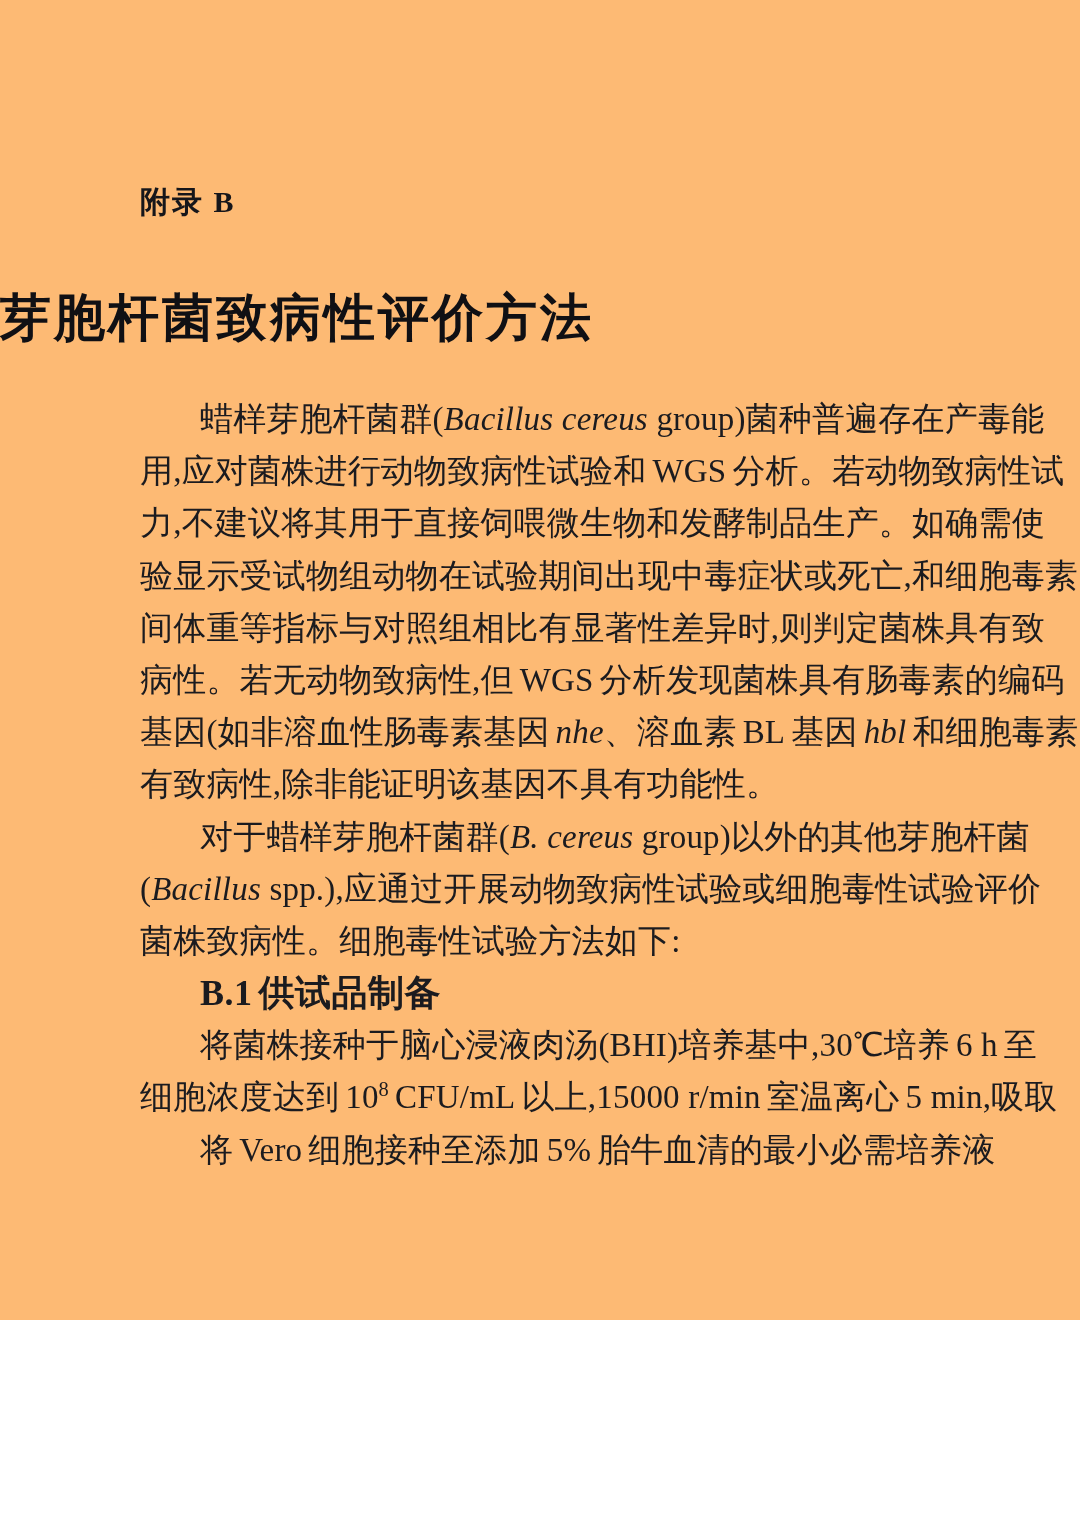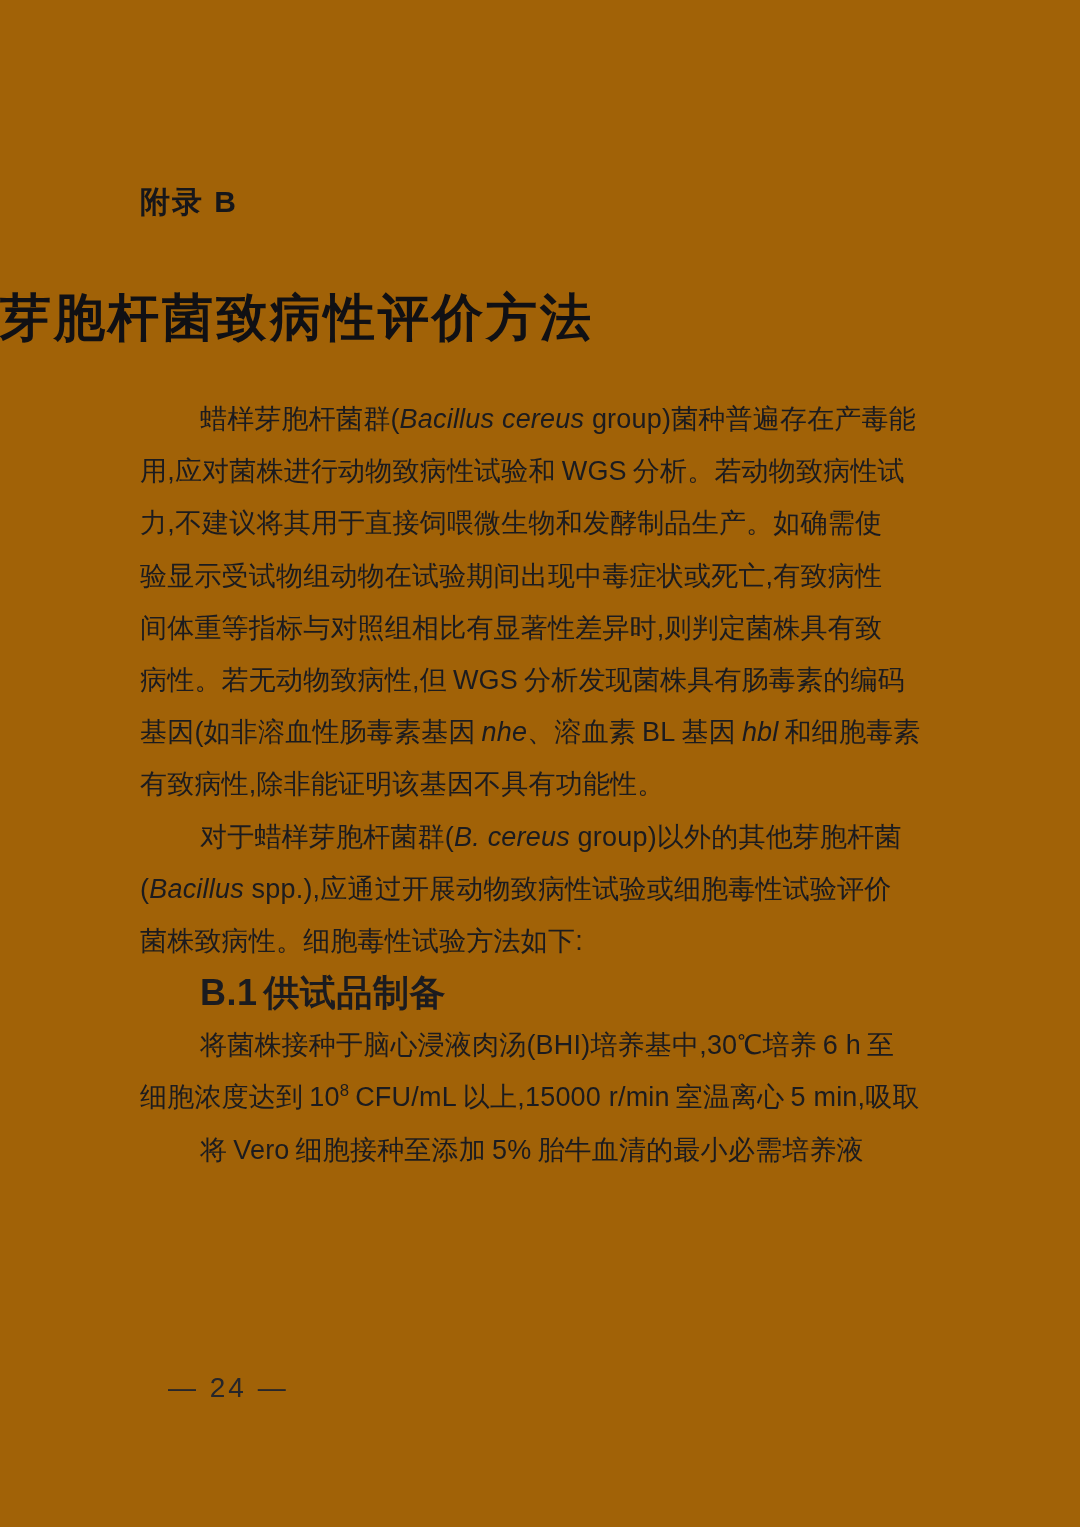--- a/index.html
+++ b/index.html
@@ -3,24 +3,24 @@
 <meta charset="utf-8">
 <style>
   html, body {
     margin: 0;
     padding: 0;
     background: #ffffff;
   }
   .page {
     position: relative;
     width: 1080px;
-    height: 1527px;
-    background: #a16207;
+    height: 1320px;
+    background: #fdba74;
     overflow: hidden;
-    font-family: Liberation Sans, sans-serif;
+    font-family: Liberation Serif, serif;
     color: #1b1b1f;
   }
 
   
   .appendix-label {
     position: absolute;
     left: 140px;
     top: 182px;
     font-size: 30px;
     font-weight: 700;
@@ -43,21 +43,21 @@
   
   .body-block {
     position: absolute;
     left: 140px;
     top: 393px;
     width: 806px;
   }
   .line {
     height: 52.2px;
     line-height: 52.2px;
-    font-size: 27px;
+    font-size: 33px;
     letter-spacing: 0.2px;
     white-space: nowrap;
     color: #1b1b1f;
   }
   .line.justify {
     display: flex;
     justify-content: space-between;
     white-space: nowrap;
   }
   .line.justify > span { white-space: pre; }
@@ -113,21 +113,21 @@
       <div class="line justify">
         <span class="indent">蜡样芽胞杆菌群(<i class="it">Bacillus</i> <i class="it">cereus</i> <span class="lat">group</span>)菌种普遍存在产毒能</span>
       </div>
       <div class="line justify">
         <span>用,应对菌株进行动物致病性试验和<span class="sp"></span><span class="lat">WGS</span><span class="sp"></span>分析。若动物致病性试</span>
       </div>
       <div class="line justify">
         <span>力,不建议将其用于直接饲喂微生物和发酵制品生产。如确需使</span>
       </div>
       <div class="line justify">
-        <span>验显示受试物组动物在试验期间出现中毒症状或死亡,有致病性</span>
+        <span>验显示受试物组动物在试验期间出现中毒症状或死亡,和细胞毒素</span>
       </div>
       <div class="line justify">
         <span>间体重等指标与对照组相比有显著性差异时,则判定菌株具有致</span>
       </div>
       <div class="line justify">
         <span>病性。若无动物致病性,但<span class="sp"></span><span class="lat">WGS</span><span class="sp"></span>分析发现菌株具有肠毒素的编码</span>
       </div>
       <div class="line justify">
         <span>基因(如非溶血性肠毒素基因<span class="sp"></span><i class="it">nhe</i>、溶血素<span class="sp"></span><span class="lat">BL</span><span class="sp"></span>基因<span class="sp"></span><i class="it">hbl</i><span class="sp"></span>和细胞毒素</span>
       </div>

